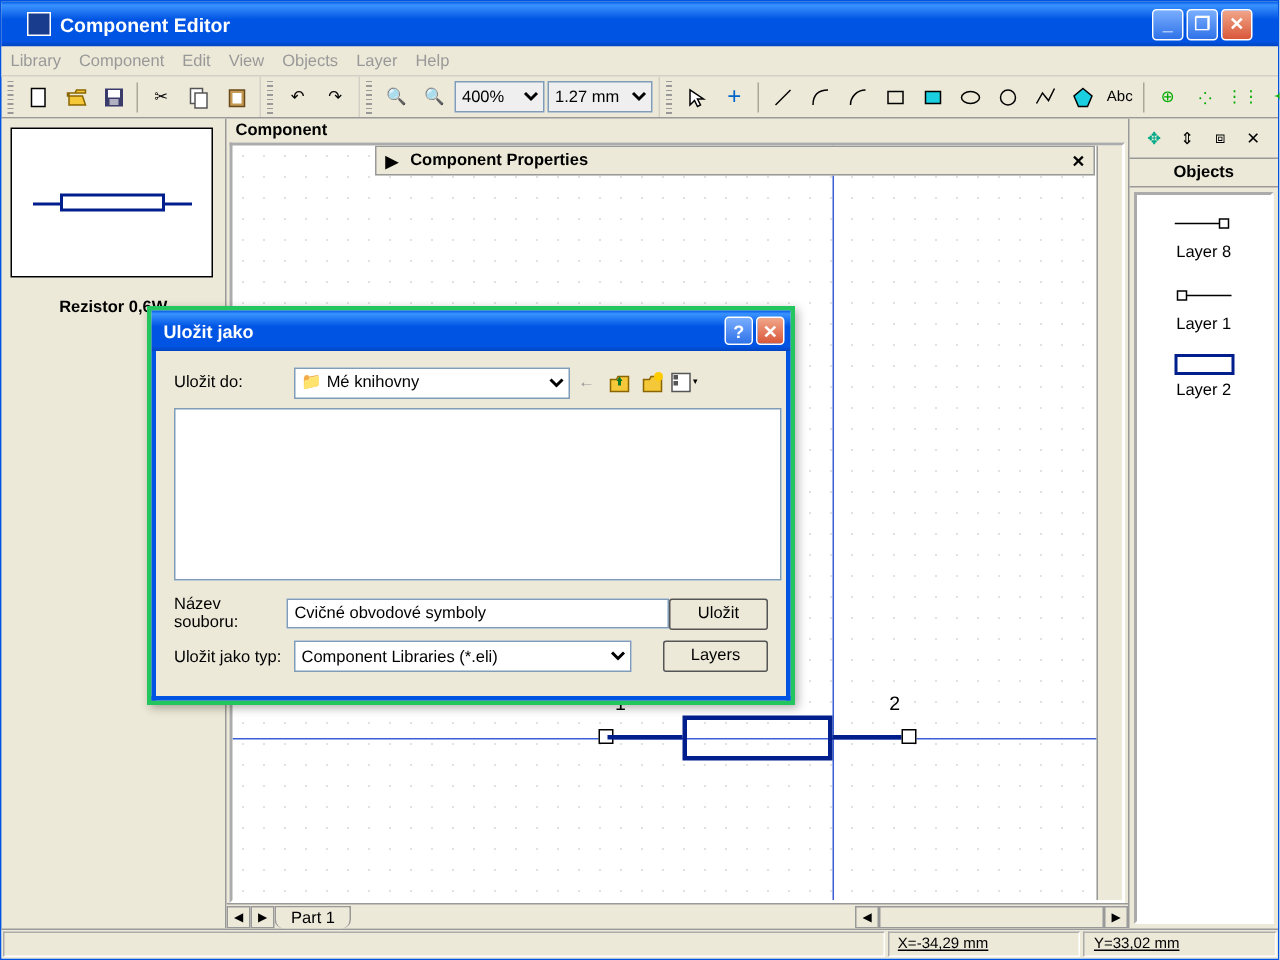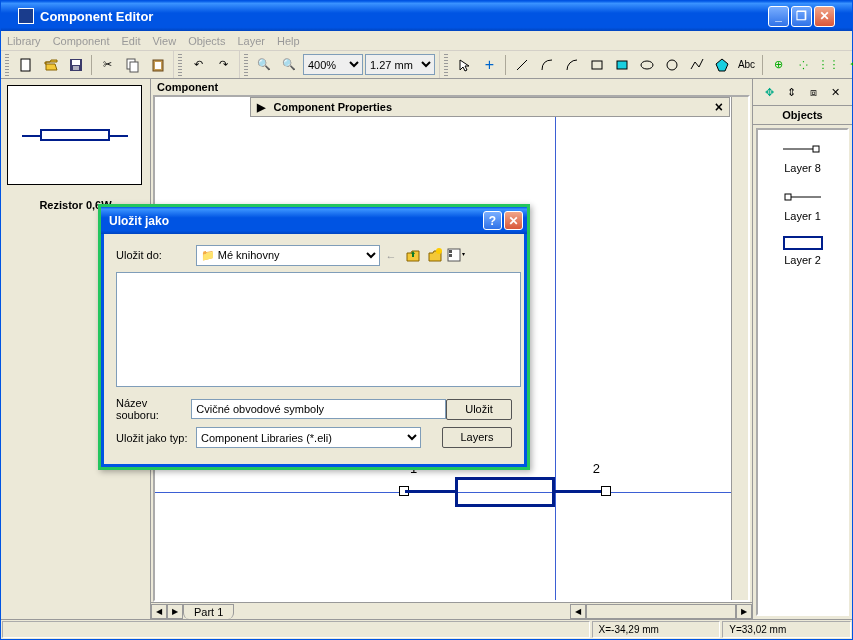--- a/index.html
+++ b/index.html
@@ -48,21 +48,21 @@
 .tab{background:#ece9d8;border:1px solid #999;border-bottom:none;border-radius:0 0 6px 6px;padding:1px 10px;font-size:11px;}
 .sbtn{width:16px;height:15px;display:flex;align-items:center;justify-content:center;background:#ece9d8;border:1px solid #999;font-size:8px;}
 .right-panel{width:100px;background:#ece9d8;border-left:1px solid #999;display:flex;flex-direction:column;}
 .right-tools{display:flex;gap:2px;padding:3px;border-bottom:1px solid #999;justify-content:center;}
 .right-tools .rtb{width:20px;height:20px;display:flex;align-items:center;justify-content:center;}
 .layers-title{text-align:center;font-weight:bold;padding:3px;border-bottom:1px solid #999;}
 .layers-body{flex:1;background:#fff;border:2px inset #fff;margin:3px;display:flex;flex-direction:column;align-items:center;padding-top:6px;gap:6px;}
 .layer-item{width:80px;text-align:center;padding:4px 0;}
 .layer-ico{width:50px;height:18px;border:1px solid #000;margin:0 auto 4px;display:flex;align-items:center;justify-content:center;}
 .layer-ico.l2{width:40px;height:14px;border:2px solid #001e8c;}
-.statusbar{height:20px;border-top:1px solid #999;display:flex;background:#ece9d8;}
+.statusbar{height:20px;border-top:1px solid #999;display:flex;background:#ece9d8;text-decoration:underline;}
 .status-cell{flex:1;border:1px inset #fff;margin:1px;padding:2px 6px;font-size:10px;}
 
 .dialog{position:absolute;left:98px;top:204px;width:432px;background:#ece9d8;border:3px solid #22c55e;box-shadow:2px 2px 6px rgba(0,0,0,0.3);z-index:100;}
 .dialog .dtitle{height:27px;background:linear-gradient(to bottom,#0058e6 0%,#3a93ff 8%,#0054e3 40%,#0054e3 88%,#0044c0 100%);display:flex;align-items:center;color:#fff;padding:0 4px;}
 .dialog .dtitle span{flex:1;font-weight:bold;font-size:12px;padding-left:4px;}
 .dlgbody{padding:10px 12px;border:3px solid #0054e3;border-top:none;}
 .dlgrow{display:flex;align-items:center;margin-bottom:6px;gap:0;}
 .dlglbl{width:80px;}
 .dlginput{height:20px;border:1px solid #7f9db9;padding:1px 4px;background:#fff;}
 .dlgsel{height:21px;border:1px solid #7f9db9;background:#fff;}

